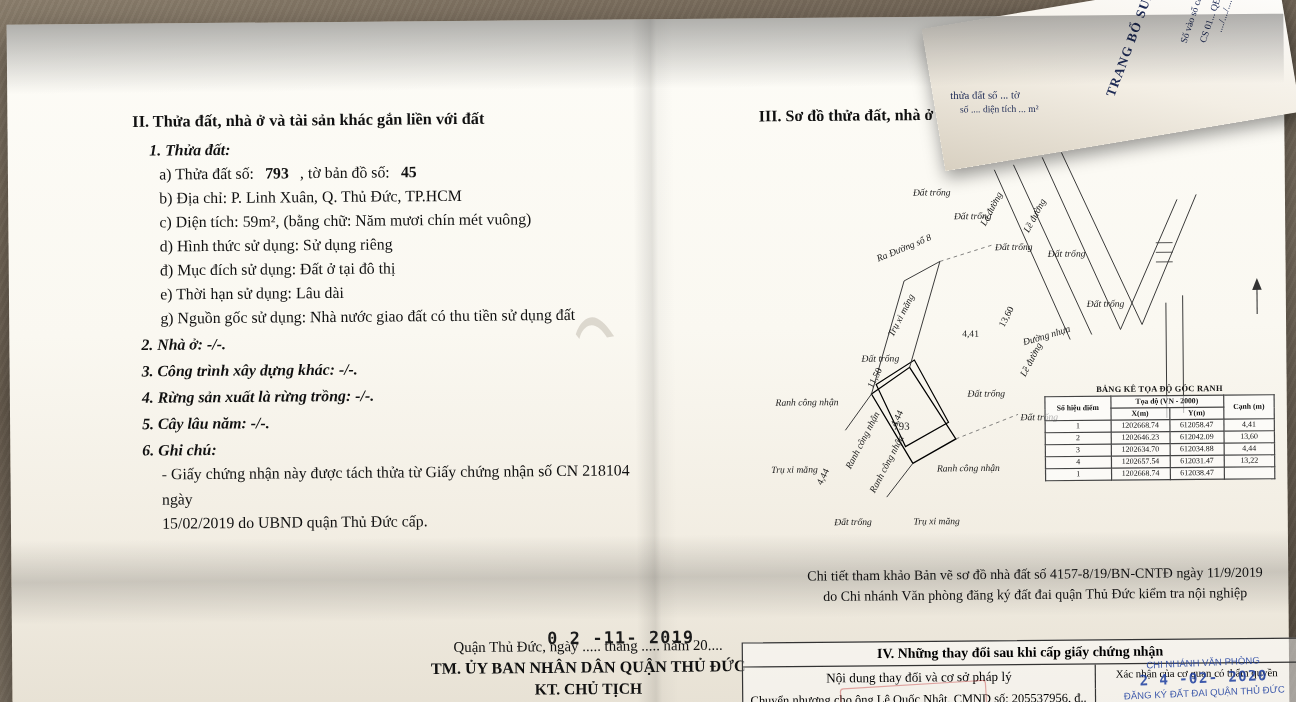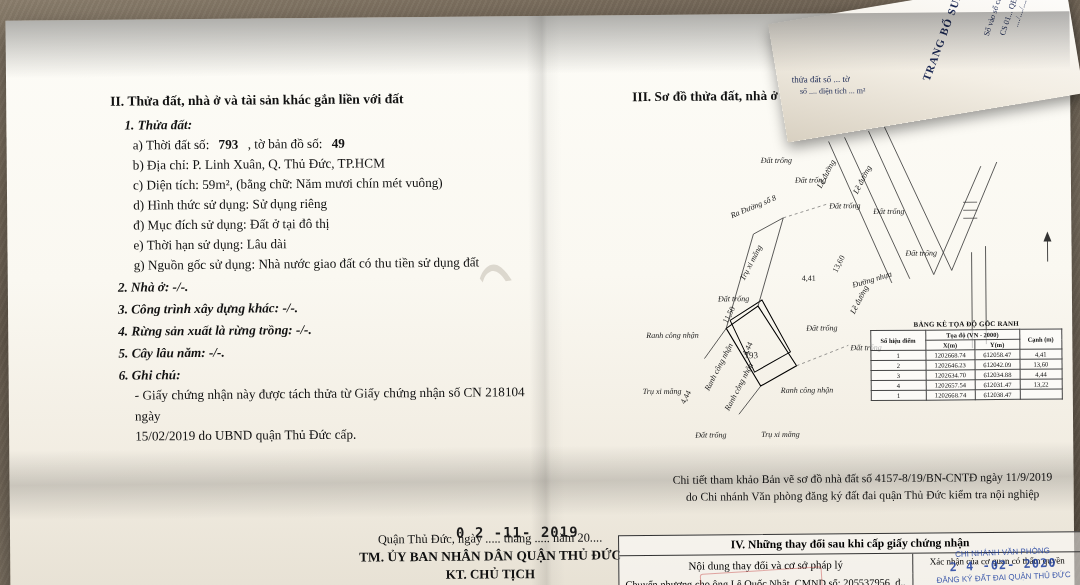--- a/index.html
+++ b/index.html
@@ -168,24 +168,24 @@
 <div id="page">
   <div class="desk"></div>
 
   <div class="paper">
     <div class="shadowband"></div>
 
     <div class="col-left">
       <div class="sec-title">II. Thửa đất, nhà ở và tài sản khác gắn liền với đất</div>
       <div class="sub-it">1. Thửa đất:</div>
       <div class="li">
-        <span>a) Thời đất số:</span>
+        <span>a) Thửa đất số:</span>
         <span class="val">793</span>
         <span>, tờ bản đồ số:</span>
-        <span class="val">49</span>
+        <span class="val">45</span>
       </div>
       <div class="li">b) Địa chỉ:   P. Linh Xuân, Q. Thủ Đức, TP.HCM</div>
       <div class="li">c) Diện tích:        59m², (bằng chữ: Năm mươi chín mét vuông)</div>
       <div class="li">d) Hình thức sử dụng:  Sử dụng riêng</div>
       <div class="li">đ) Mục đích sử dụng:  Đất ở tại đô thị</div>
       <div class="li">e) Thời hạn sử dụng:  Lâu dài</div>
       <div class="li">g) Nguồn gốc sử dụng: Nhà nước giao đất có thu tiền sử dụng đất</div>
       <div class="sub-it blk">2. Nhà ở:  -/-.</div>
       <div class="sub-it blk">3. Công trình xây dựng khác:  -/-.</div>
       <div class="sub-it blk">4. Rừng sản xuất là rừng trồng: -/-.</div>

